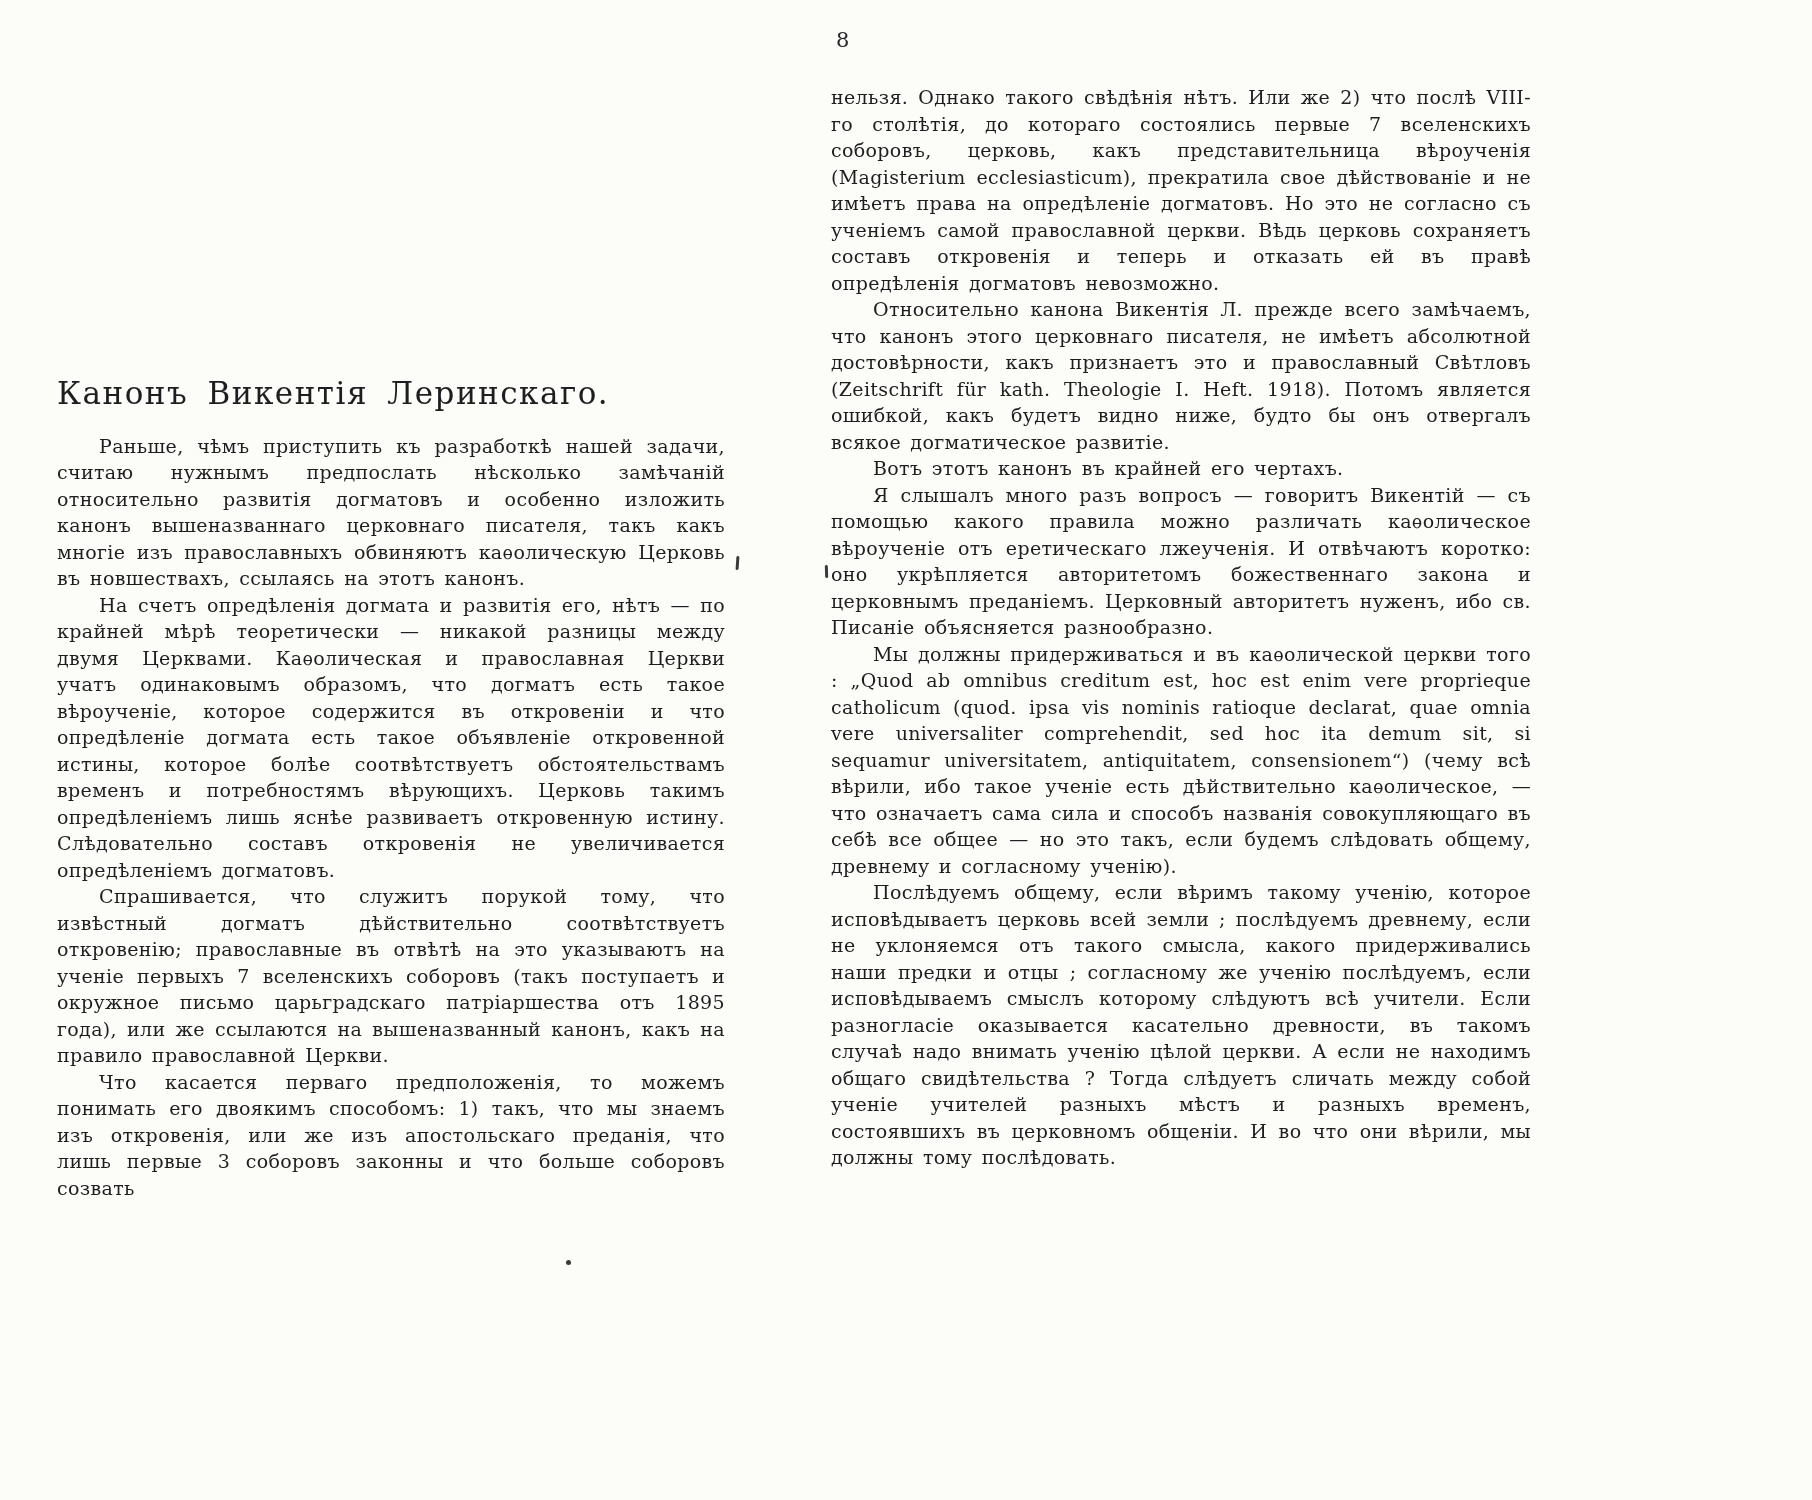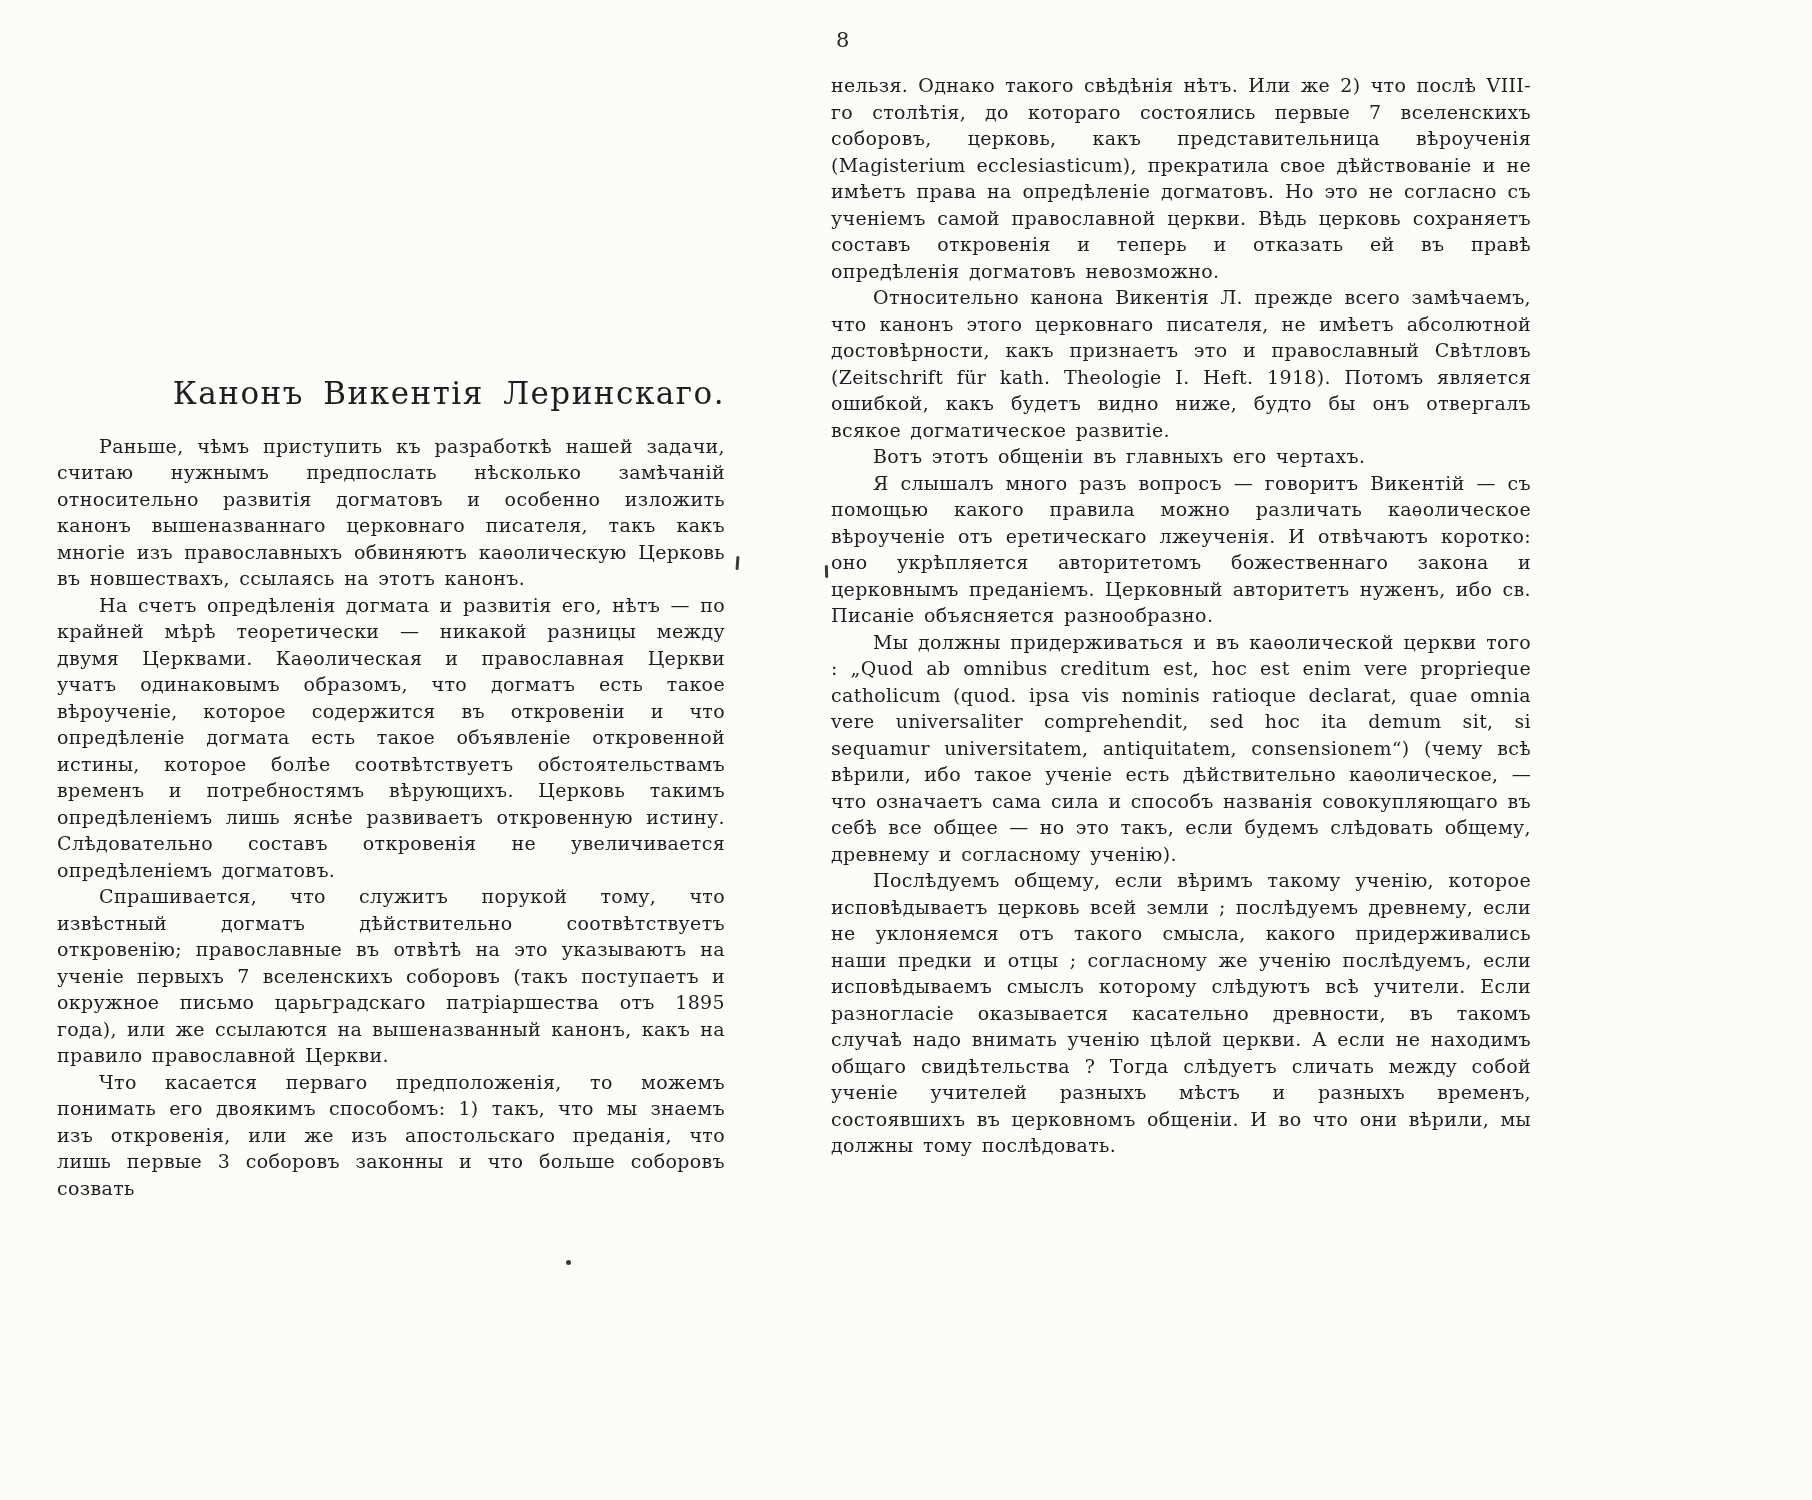--- a/index.html
+++ b/index.html
@@ -26,25 +26,25 @@
     line-height: 26.5px;
     letter-spacing: 0.35px;
     word-spacing: 3px;
   }
   .col p {
     margin: 0;
     text-indent: 42px;
   }
   .col p.no-indent { text-indent: 0; }
   .left-col  { left: 57px;  top: 380px; width: 668px; }
-  .right-col { left: 831px; top: 72px;  width: 700px; }
+  .right-col { left: 831px; top: 84px;  width: 700px; }
   .chapter-title {
     font-size: 31px;
     font-weight: normal;
-    text-align: right;
+    text-align: left;
     text-indent: 0;
     letter-spacing: 1.5px;
     word-spacing: 8px;
     margin: 0 0 26px 0;
     white-space: nowrap;
   }
   .scan-artifact {
     position: absolute;
     background: #3a3a3c;
     border-radius: 2px;
@@ -64,21 +64,21 @@
     <h1 class="chapter-title">Канонъ Викентія Леринскаго.</h1>
     <p>Раньше, чѣмъ приступить къ разработкѣ нашей задачи, считаю нужнымъ предпослать нѣсколько замѣчаній относительно развитія догматовъ и особенно изложить канонъ вышеназваннаго церковнаго писателя, такъ какъ многіе изъ православныхъ обвиняютъ каѳолическую Церковь въ новшествахъ, ссылаясь на этотъ канонъ.</p>
     <p>На счетъ опредѣленія догмата и развитія его, нѣтъ — по крайней мѣрѣ теоретически — никакой разницы между двумя Церквами. Каѳолическая и православная Церкви учатъ одинаковымъ образомъ, что догматъ есть такое вѣроученіе, которое содержится въ откровеніи и что опредѣленіе догмата есть такое объявленіе откровенной истины, которое болѣе соотвѣтствуетъ обстоятельствамъ временъ и потребностямъ вѣрующихъ. Церковь такимъ опредѣленіемъ лишь яснѣе развиваетъ откровенную истину. Слѣдовательно составъ откровенія не увеличивается опредѣленіемъ догматовъ.</p>
     <p>Спрашивается, что служитъ порукой тому, что извѣстный догматъ дѣйствительно соотвѣтствуетъ откровенію; православные въ отвѣтѣ на это указываютъ на ученіе первыхъ 7 вселенскихъ соборовъ (такъ поступаетъ и окружное письмо царьградскаго патріаршества отъ 1895 года), или же ссылаются на вышеназванный канонъ, какъ на правило православной Церкви.</p>
     <p>Что касается перваго предположенія, то можемъ понимать его двоякимъ способомъ: 1) такъ, что мы знаемъ изъ откровенія, или же изъ апостольскаго преданія, что лишь первые 3 соборовъ законны и что больше соборовъ созвать</p>
   </div>
 
   <div class="col right-col">
     <p class="no-indent">нельзя. Однако такого свѣдѣнія нѣтъ. Или же 2) что послѣ VIII-го столѣтія, до котораго состоялись первые 7 вселенскихъ соборовъ, церковь, какъ представительница вѣроученія (Magisterium ecclesiasticum), прекратила свое дѣйствованіе и не имѣетъ права на опредѣленіе догматовъ. Но это не согласно съ ученіемъ самой православной церкви. Вѣдь церковь сохраняетъ составъ откровенія и теперь и отказать ей въ правѣ опредѣленія догматовъ невозможно.</p>
     <p>Относительно канона Викентія Л. прежде всего замѣчаемъ, что канонъ этого церковнаго писателя, не имѣетъ абсолютной достовѣрности, какъ признаетъ это и православный Свѣтловъ (Zeitschrift für kath. Theologie I. Heft. 1918). Потомъ является ошибкой, какъ будетъ видно ниже, будто бы онъ отвергалъ всякое догматическое развитіе.</p>
-    <p>Вотъ этотъ общеніи въ главныхъ его чертахъ.</p>
+    <p>Вотъ этотъ канонъ въ крайней его чертахъ.</p>
     <p>Я слышалъ много разъ вопросъ — говоритъ Викентій — съ помощью какого правила можно различать каѳолическое вѣроученіе отъ еретическаго лжеученія. И отвѣчаютъ коротко: оно укрѣпляется авторитетомъ божественнаго закона и церковнымъ преданіемъ. Церковный авторитетъ нуженъ, ибо св. Писаніе объясняется разнообразно.</p>
     <p>Мы должны придерживаться и въ каѳолической церкви того : „Quod ab omnibus creditum est, hoc est enim vere proprieque catholicum (quod. ipsa vis nominis ratioque declarat, quae omnia vere universaliter comprehendit, sed hoc ita demum sit, si sequamur universitatem, antiquitatem, consensionem“) (чему всѣ вѣрили, ибо такое ученіе есть дѣйствительно каѳолическое, — что означаетъ сама сила и способъ названія совокупляющаго въ себѣ все общее — но это такъ, если будемъ слѣдовать общему, древнему и согласному ученію).</p>
     <p>Послѣдуемъ общему, если вѣримъ такому ученію, которое исповѣдываетъ церковь всей земли ; послѣдуемъ древнему, если не уклоняемся отъ такого смысла, какого придерживались наши предки и отцы ; согласному же ученію послѣдуемъ, если исповѣдываемъ смыслъ которому слѣдуютъ всѣ учители. Если разногласіе оказывается касательно древности, въ такомъ случаѣ надо внимать ученію цѣлой церкви. А если не находимъ общаго свидѣтельства ? Тогда слѣдуетъ сличать между собой ученіе учителей разныхъ мѣстъ и разныхъ временъ, состоявшихъ въ церковномъ общеніи. И во что они вѣрили, мы должны тому послѣдовать.</p>
   </div>
 
   <div class="scan-artifact artifact-1"></div>
   <div class="scan-artifact artifact-2"></div>
   <div class="scan-artifact artifact-3"></div>
 
 </div>

